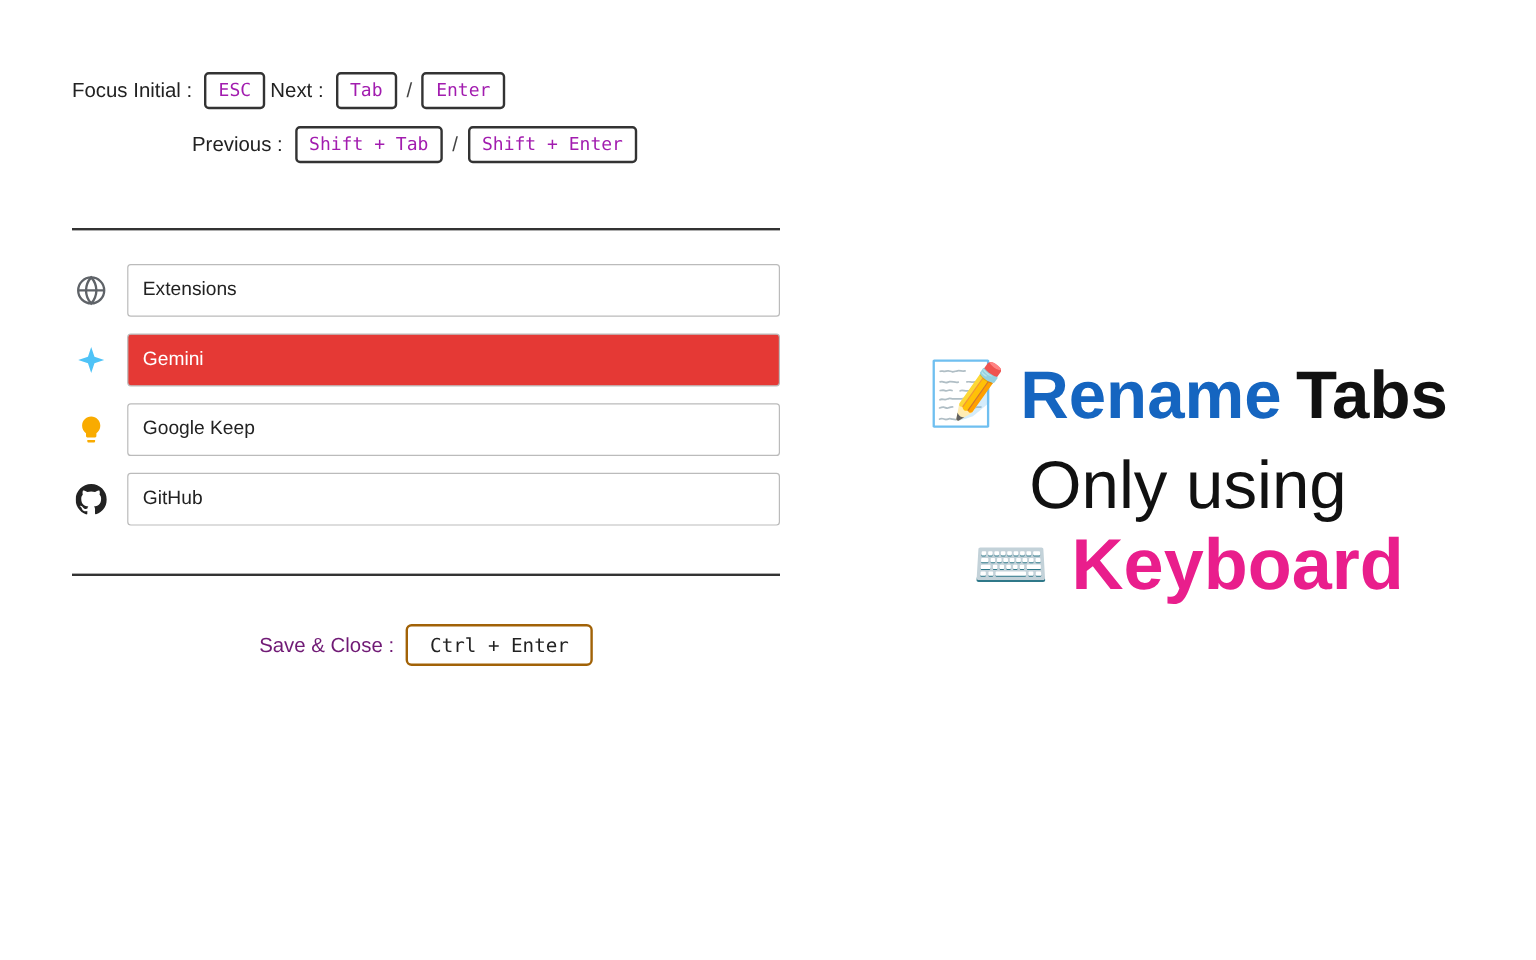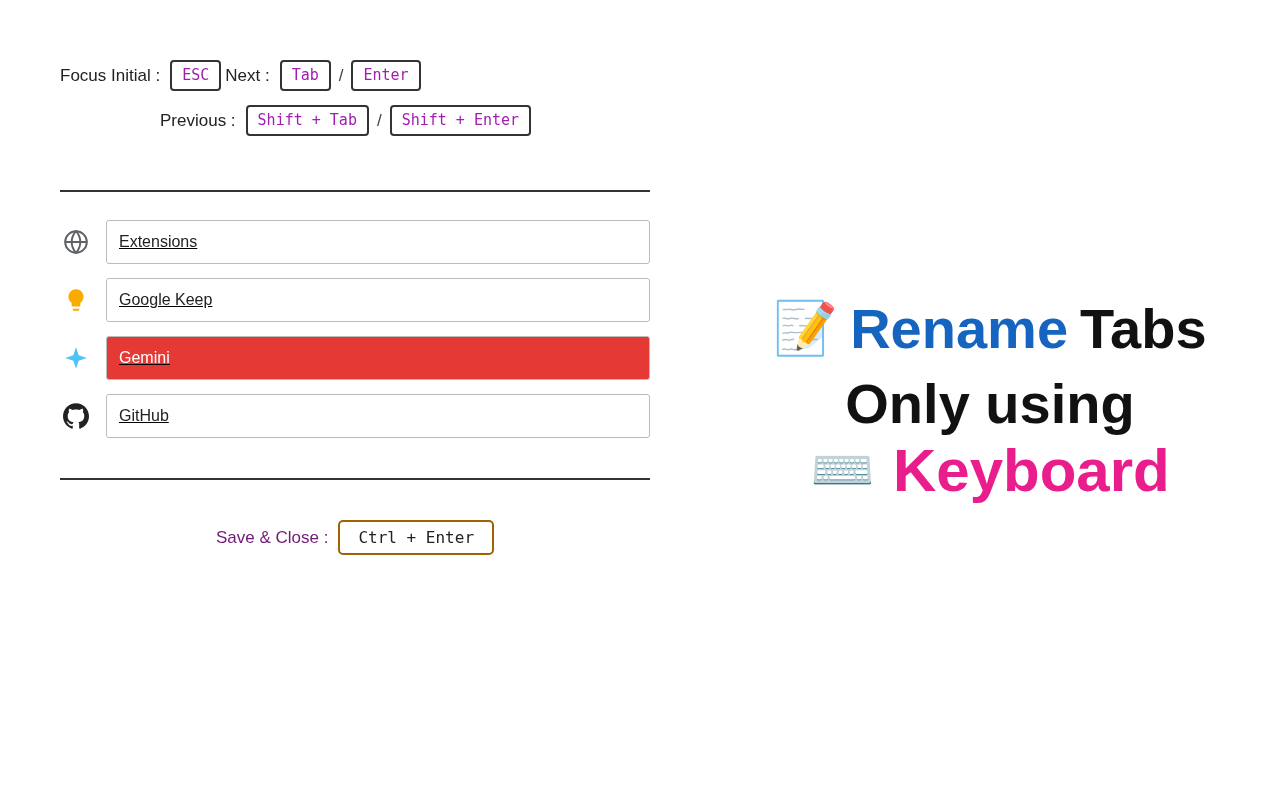--- a/index.html
+++ b/index.html
@@ -71,21 +71,20 @@
       display: flex;
       flex-direction: column;
       gap: 14px;
       margin-bottom: 30px;
     }
 
     .tab-row {
       display: flex;
       align-items: center;
       gap: 14px;
-      text-decoration: underline;
     }
 
     .tab-icon {
       width: 32px;
       height: 32px;
       display: flex;
       align-items: center;
       justify-content: center;
       font-size: 22px;
       flex-shrink: 0;
@@ -164,21 +163,21 @@
     }
 
     .tabs-text {
       font-size: 56px;
       font-weight: 900;
       color: #111;
     }
 
     .only-using-text {
       font-size: 56px;
-      font-weight: 700;
+      font-weight: 400;
       color: #111;
       margin-bottom: 10px;
       margin-top: 10px;
     }
 
     .keyboard-line {
       display: flex;
       align-items: center;
       gap: 18px;
     }
@@ -231,35 +230,35 @@
           <line x1="2" y1="12" x2="22" y2="12"></line>
           <path d="M12 2a15.3 15.3 0 0 1 4 10 15.3 15.3 0 0 1-4 10 15.3 15.3 0 0 1-4-10 15.3 15.3 0 0 1 4-10z"></path>
         </svg>
       </div>
       <input class="tab-input" type="text" value="Extensions" style="">
     </div>
 
     <div class="tab-row">
       <div class="tab-icon">
 
+        <svg width="26" height="26" viewBox="0 0 24 24" fill="#4fc3f7">
+          <polygon points="12,2 14.5,9.5 22,12 14.5,14.5 12,22 9.5,14.5 2,12 9.5,9.5"></polygon>
+        </svg>
+      </div>
+      <input class="tab-input" type="text" style="background-color: rgb(229, 57, 53); color: rgb(255, 255, 255);" value="Gemini">
+    </div>
+
+    <div class="tab-row">
+      <div class="tab-icon">
+
         <svg width="26" height="26" viewBox="0 0 24 24" fill="#f9ab00">
           <path d="M9 21c0 .55.45 1 1 1h4c.55 0 1-.45 1-1v-1H9v1zm3-19C8.13 2 5 5.13 5 9c0 2.38 1.19 4.47 3 5.74V17c0 .55.45 1 1 1h6c.55 0 1-.45 1-1v-2.26c1.81-1.27 3-3.36 3-5.74 0-3.87-3.13-7-7-7z"></path>
         </svg>
       </div>
       <input class="tab-input" type="text" value="Google Keep" style="">
-    </div>
-
-    <div class="tab-row">
-      <div class="tab-icon">
-
-        <svg width="26" height="26" viewBox="0 0 24 24" fill="#4fc3f7">
-          <polygon points="12,2 14.5,9.5 22,12 14.5,14.5 12,22 9.5,14.5 2,12 9.5,9.5"></polygon>
-        </svg>
-      </div>
-      <input class="tab-input" type="text" style="background-color: rgb(229, 57, 53); color: rgb(255, 255, 255);" value="Gemini">
     </div>
 
     <div class="tab-row">
       <div class="tab-icon icon-github">
 
         <svg width="26" height="26" viewBox="0 0 24 24" fill="#222">
           <path d="M12 0.297c-6.63 0-12 5.373-12 12 0 5.303 3.438 9.8 8.205 11.385.6.113.82-.258.82-.577 0-.285-.01-1.04-.015-2.04-3.338.724-4.042-1.61-4.042-1.61C4.422 18.07 3.633 17.7 3.633 17.7c-1.087-.744.084-.729.084-.729 1.205.084 1.838 1.236 1.838 1.236 1.07 1.835 2.809 1.305 3.495.998.108-.776.417-1.305.76-1.605-2.665-.3-5.466-1.332-5.466-5.93 0-1.31.465-2.38 1.235-3.22-.135-.303-.54-1.523.105-3.176 0 0 1.005-.322 3.3 1.23.96-.267 1.98-.399 3-.405 1.02.006 2.04.138 3 .405 2.28-1.552 3.285-1.23 3.285-1.23.645 1.653.24 2.873.12 3.176.765.84 1.23 1.91 1.23 3.22 0 4.61-2.805 5.625-5.475 5.92.42.36.81 1.096.81 2.22 0 1.606-.015 2.896-.015 3.286 0 .315.21.69.825.57C20.565 22.092 24 17.592 24 12.297c0-6.627-5.373-12-12-12"></path>
         </svg>
       </div>
       <input class="tab-input" type="text" value="GitHub" style="">

